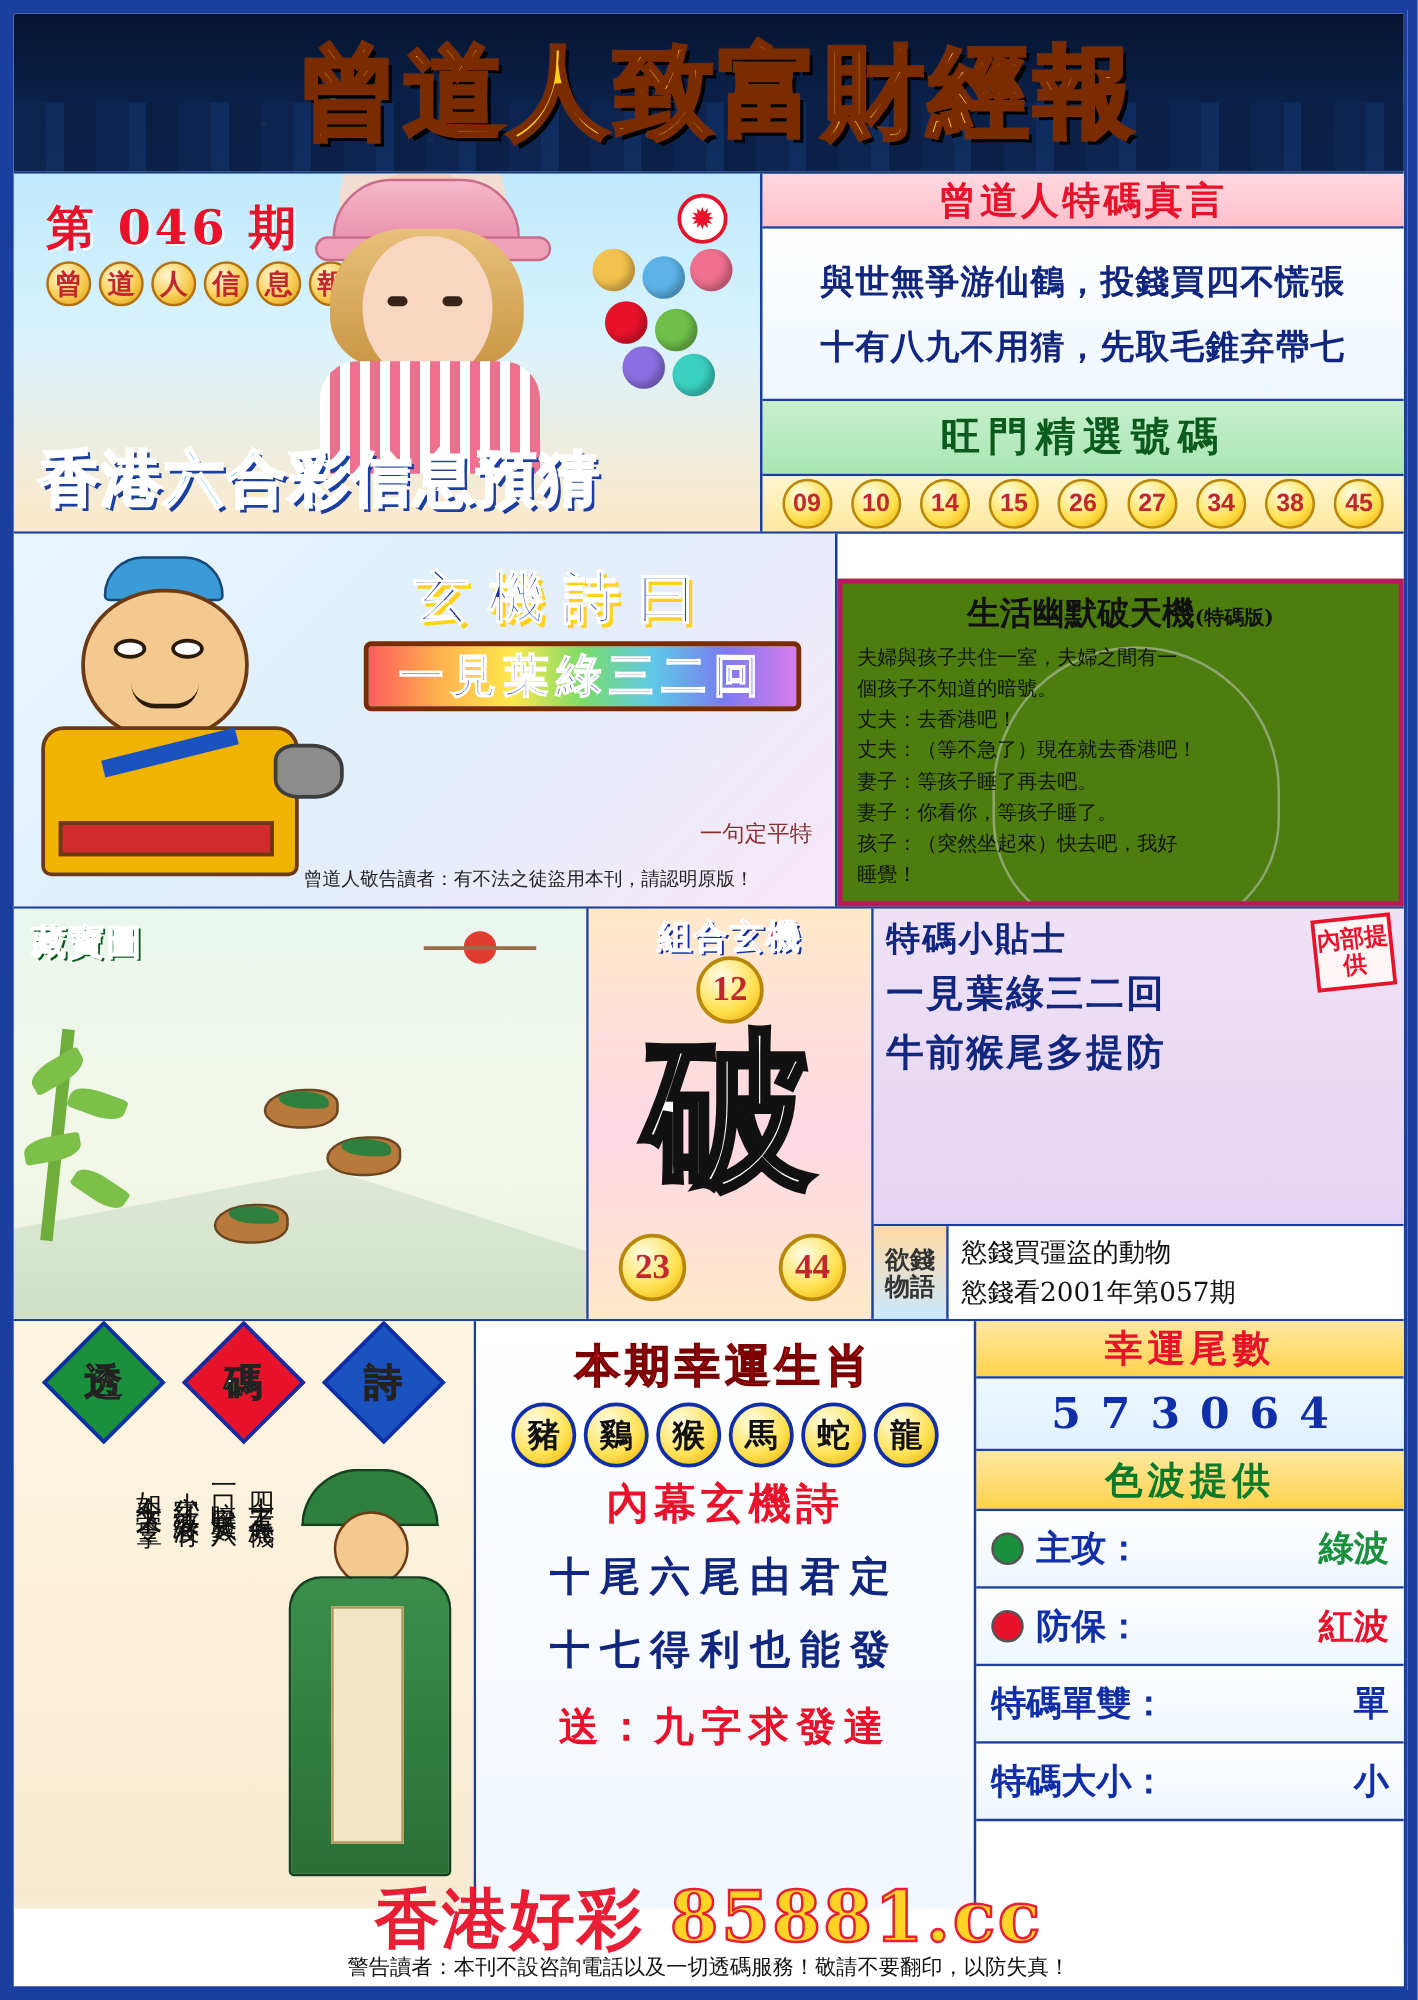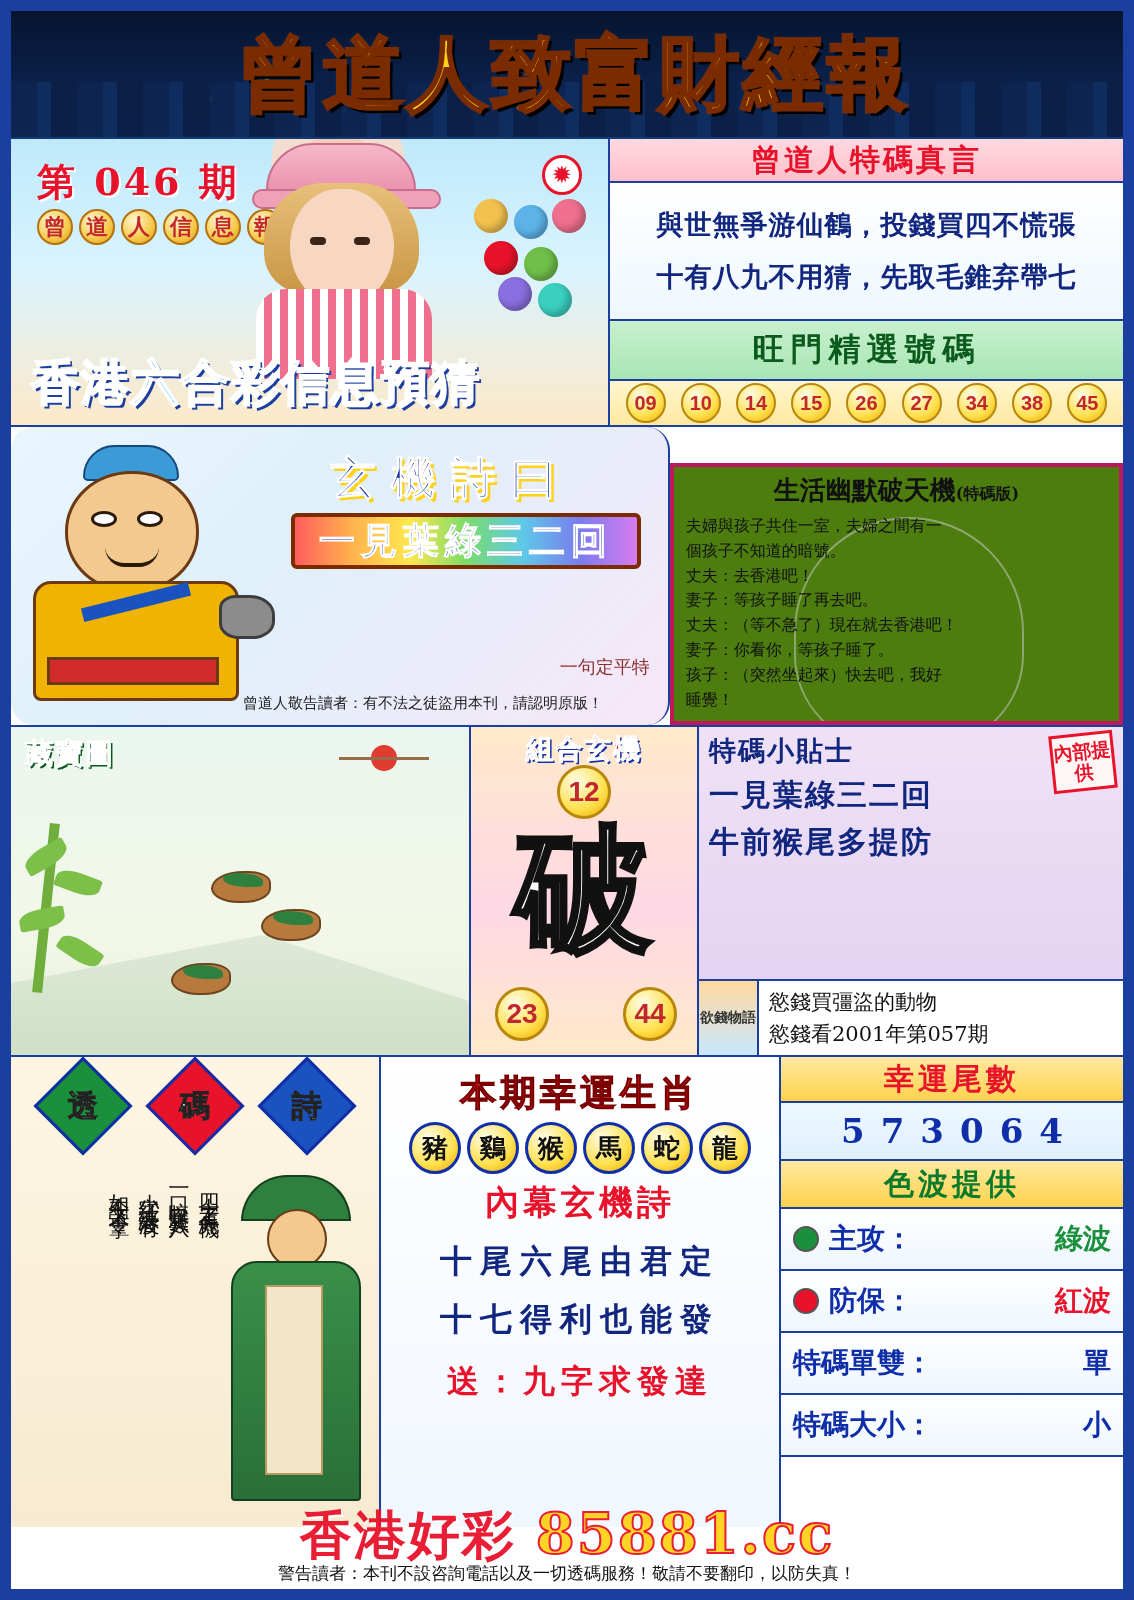--- a/index.html
+++ b/index.html
@@ -171,21 +171,20 @@
     font-family:"Liberation Sans", sans-serif;
   }
 
   
   .midzone { display:flex; height:300px; border-bottom:2px solid #1b3fa0; }
   .xuanji {
     width:660px; position:relative;
     background:linear-gradient(135deg,#eaf6ff 0%,#dff0fb 40%,#f7e7f7 100%);
     border-right:2px solid #1b3fa0;
     overflow:hidden;
-    border-radius:23px;
   }
   .oldman { position:absolute; left:10px; top:18px; width:230px; height:255px; }
   .om-hat { position:absolute; left:62px; top:0; width:96px; height:36px; background:#3b9bd6; border-radius:40px 40px 6px 6px; border:2px solid #15477a; }
   .om-head { position:absolute; left:44px; top:26px; width:134px; height:122px; background:#f4c98f; border-radius:66px/60px; border:3px solid #6b3a12; }
   .om-eye { position:absolute; width:26px; height:16px; border:3px solid #2a1a08; border-radius:50%; background:#fff; }
   .om-mouth { position:absolute; left:84px; top:102px; width:54px; height:20px; border-bottom:4px solid #2a1a08; border-radius:0 0 30px 30px; }
   .om-body { position:absolute; left:12px; top:136px; width:206px; height:120px; background:#f0b400; border:3px solid #6b3a12; border-radius:18px 18px 8px 8px; }
   .om-sash { position:absolute; left:60px; top:150px; width:110px; height:14px; background:#1a53c0; transform:rotate(-14deg); }
   .om-belt { position:absolute; left:26px; top:212px; width:172px; height:28px; background:#d22b2b; border:3px solid #6b3a12; }
   .om-rock { position:absolute; left:198px; top:150px; width:56px; height:44px; background:#8c8c8c; border:3px solid #3d3d3d; border-radius:30% 45% 40% 35%; }
@@ -276,21 +275,21 @@
     position:absolute; left:0; right:0; top:94px; text-align:center;
     font-family:"DejaVu Serif", serif; font-size:136px; font-weight:bold;
     color:#fff; -webkit-text-stroke:4px #111; line-height:1;
   }
   .zh-ball {
     position:absolute; width:54px; height:54px; border-radius:50%;
     background:radial-gradient(circle at 35% 28%,#fffde8,#ffe04d 60%,#e8a900);
     border:3px solid #b8860b;
     display:flex; align-items:center; justify-content:center;
     font-size:28px; font-weight:bold; color:#c1272d;
-    font-family:Liberation Sans, sans-serif;
+    font-family:Liberation Serif, serif;
   }
 
   .rightcol { width:424px; display:flex; flex-direction:column; }
   .tips {
     flex:1; background:linear-gradient(180deg,#efe2f6,#e4d3f2);
     position:relative; padding:6px 10px;
   }
   .tips-title {
     font-family:"DejaVu Serif", serif; font-size:27px; font-weight:bold; color:#11267e;
     letter-spacing:2px;
@@ -303,21 +302,21 @@
     position:absolute; right:8px; top:6px; width:64px; height:58px;
     border:3px solid #e8132b; color:#e8132b; background:#fff6f6;
     display:flex; align-items:center; justify-content:center; text-align:center;
     font-family:"DejaVu Serif", serif; font-size:19px; font-weight:bold; line-height:1.1;
     transform:rotate(-6deg);
   }
   .yuqian { height:76px; display:flex; border-top:2px solid #1b3fa0; }
   .yq-tag {
     width:60px; background:linear-gradient(180deg,#ffd9a0,#c9e8ff);
     display:flex; align-items:center; justify-content:center;
-    font-size:14px; font-weight:bold; color:#333; text-align:center; line-height:1.1;
+    font-size:20px; font-weight:bold; color:#333; text-align:center; line-height:1.1;
     border-right:2px solid #1b3fa0;
     font-family:"DejaVu Serif", serif;
   }
   .yq-body { flex:1; background:#ffffff; padding:6px 10px; }
   .yq-body div { font-family:"DejaVu Serif", serif; font-size:21px; color:#111; line-height:1.5; }
 
   
   .bottomzone { display:flex; height:470px; }
   .toumashi {
     width:370px; position:relative;
@@ -522,22 +521,22 @@
 
     <div class="humor">
       <div class="humor-title">
         <span>生活幽默破天機</span><small>(特碼版)</small>
       </div>
       <div class="ghost"></div>
       <div class="humor-body">
         <div>夫婦與孩子共住一室，夫婦之間有一</div>
         <div>個孩子不知道的暗號。</div>
         <div>丈夫：去香港吧！</div>
+        <div>丈夫：（等不急了）現在就去香港吧！</div>
         <div>妻子：等孩子睡了再去吧。</div>
-        <div>丈夫：（等不急了）現在就去香港吧！</div>
         <div>妻子：你看你，等孩子睡了。</div>
         <div>孩子：（突然坐起來）快去吧，我好</div>
         <div>睡覺！</div>
       </div>
     </div>
   </div>
 
   <div class="thirdzone">
     <div class="treasure">
       <div class="tz-label">藏寶圖</div>

